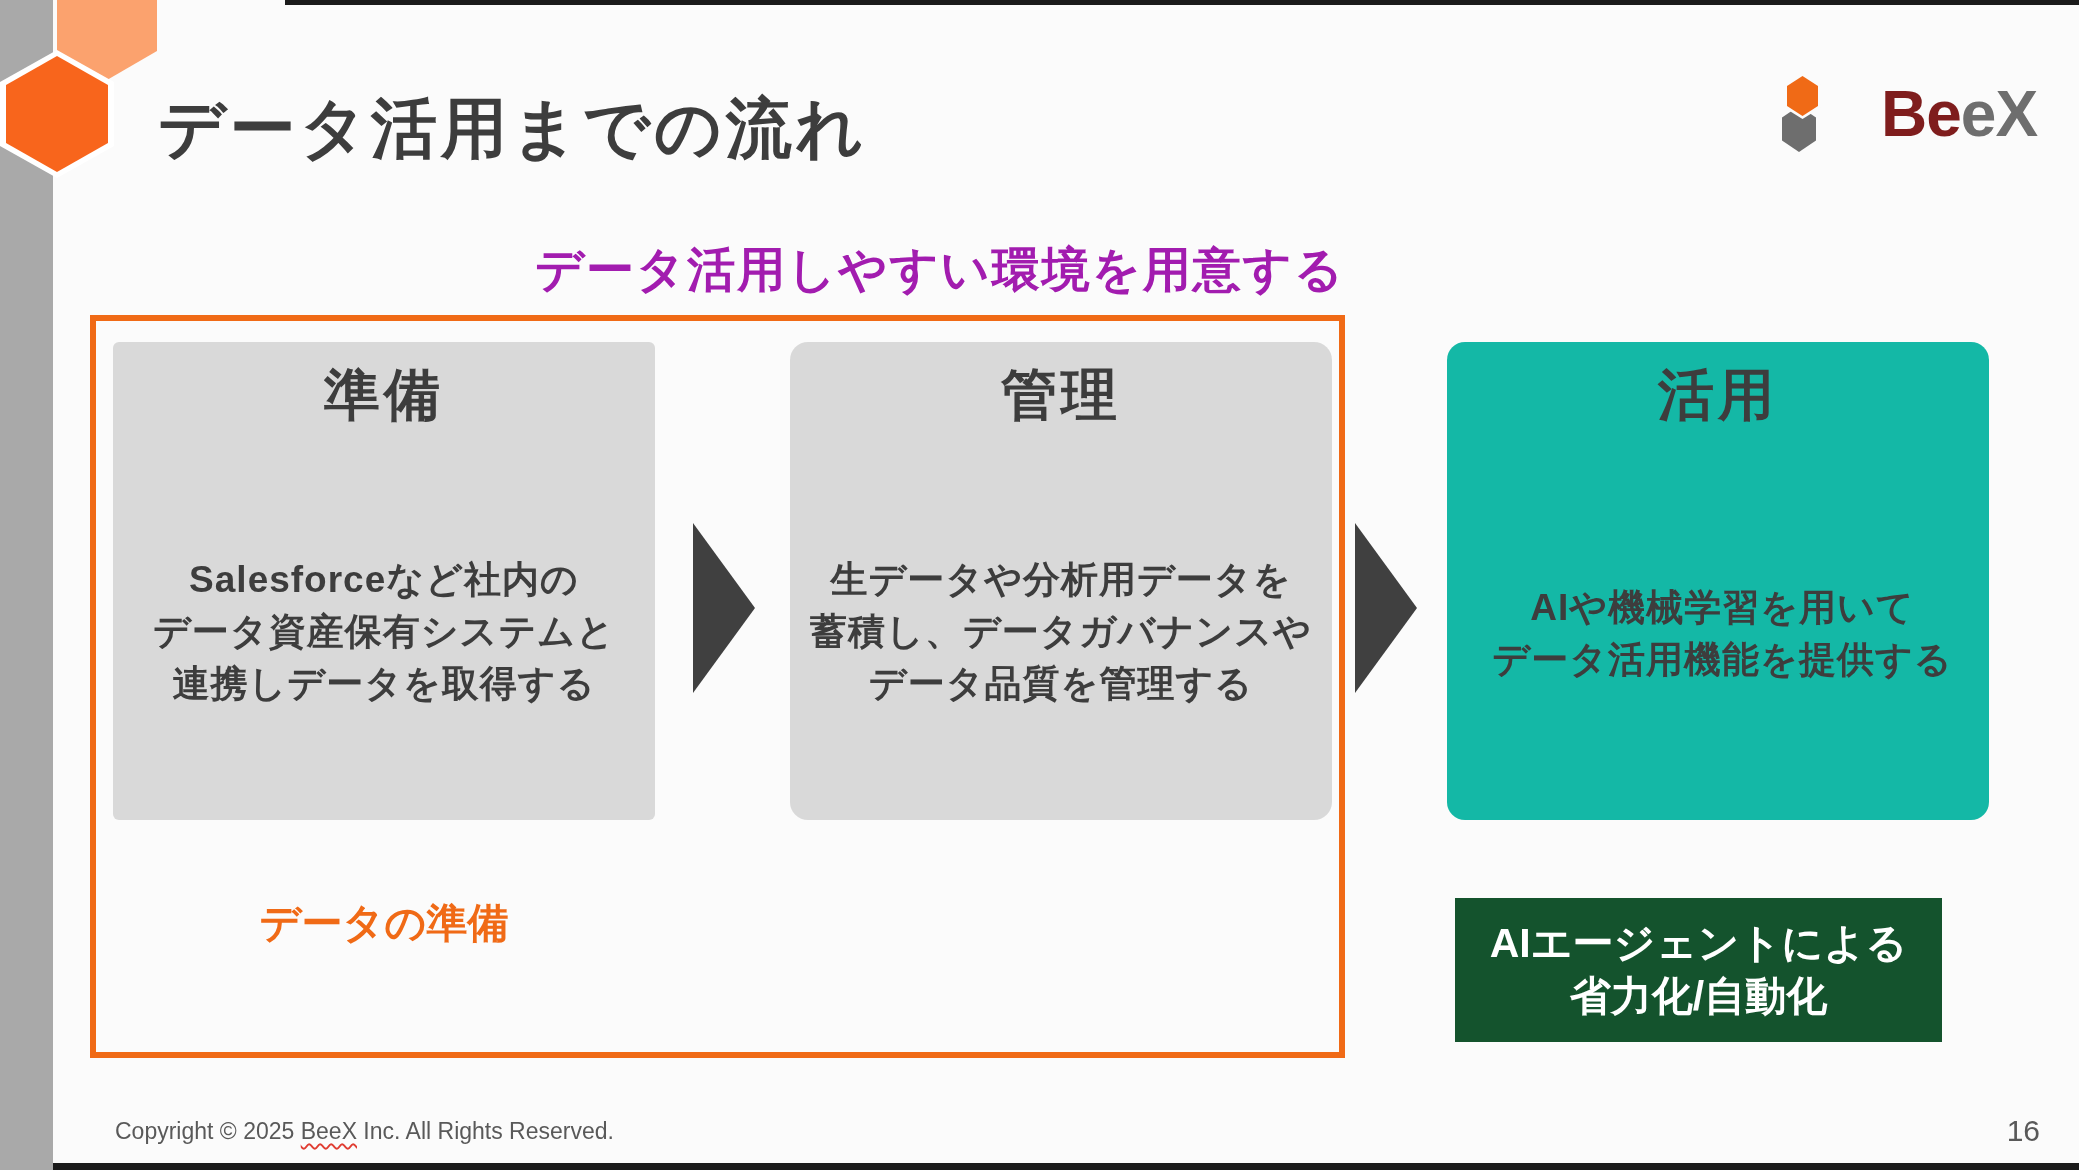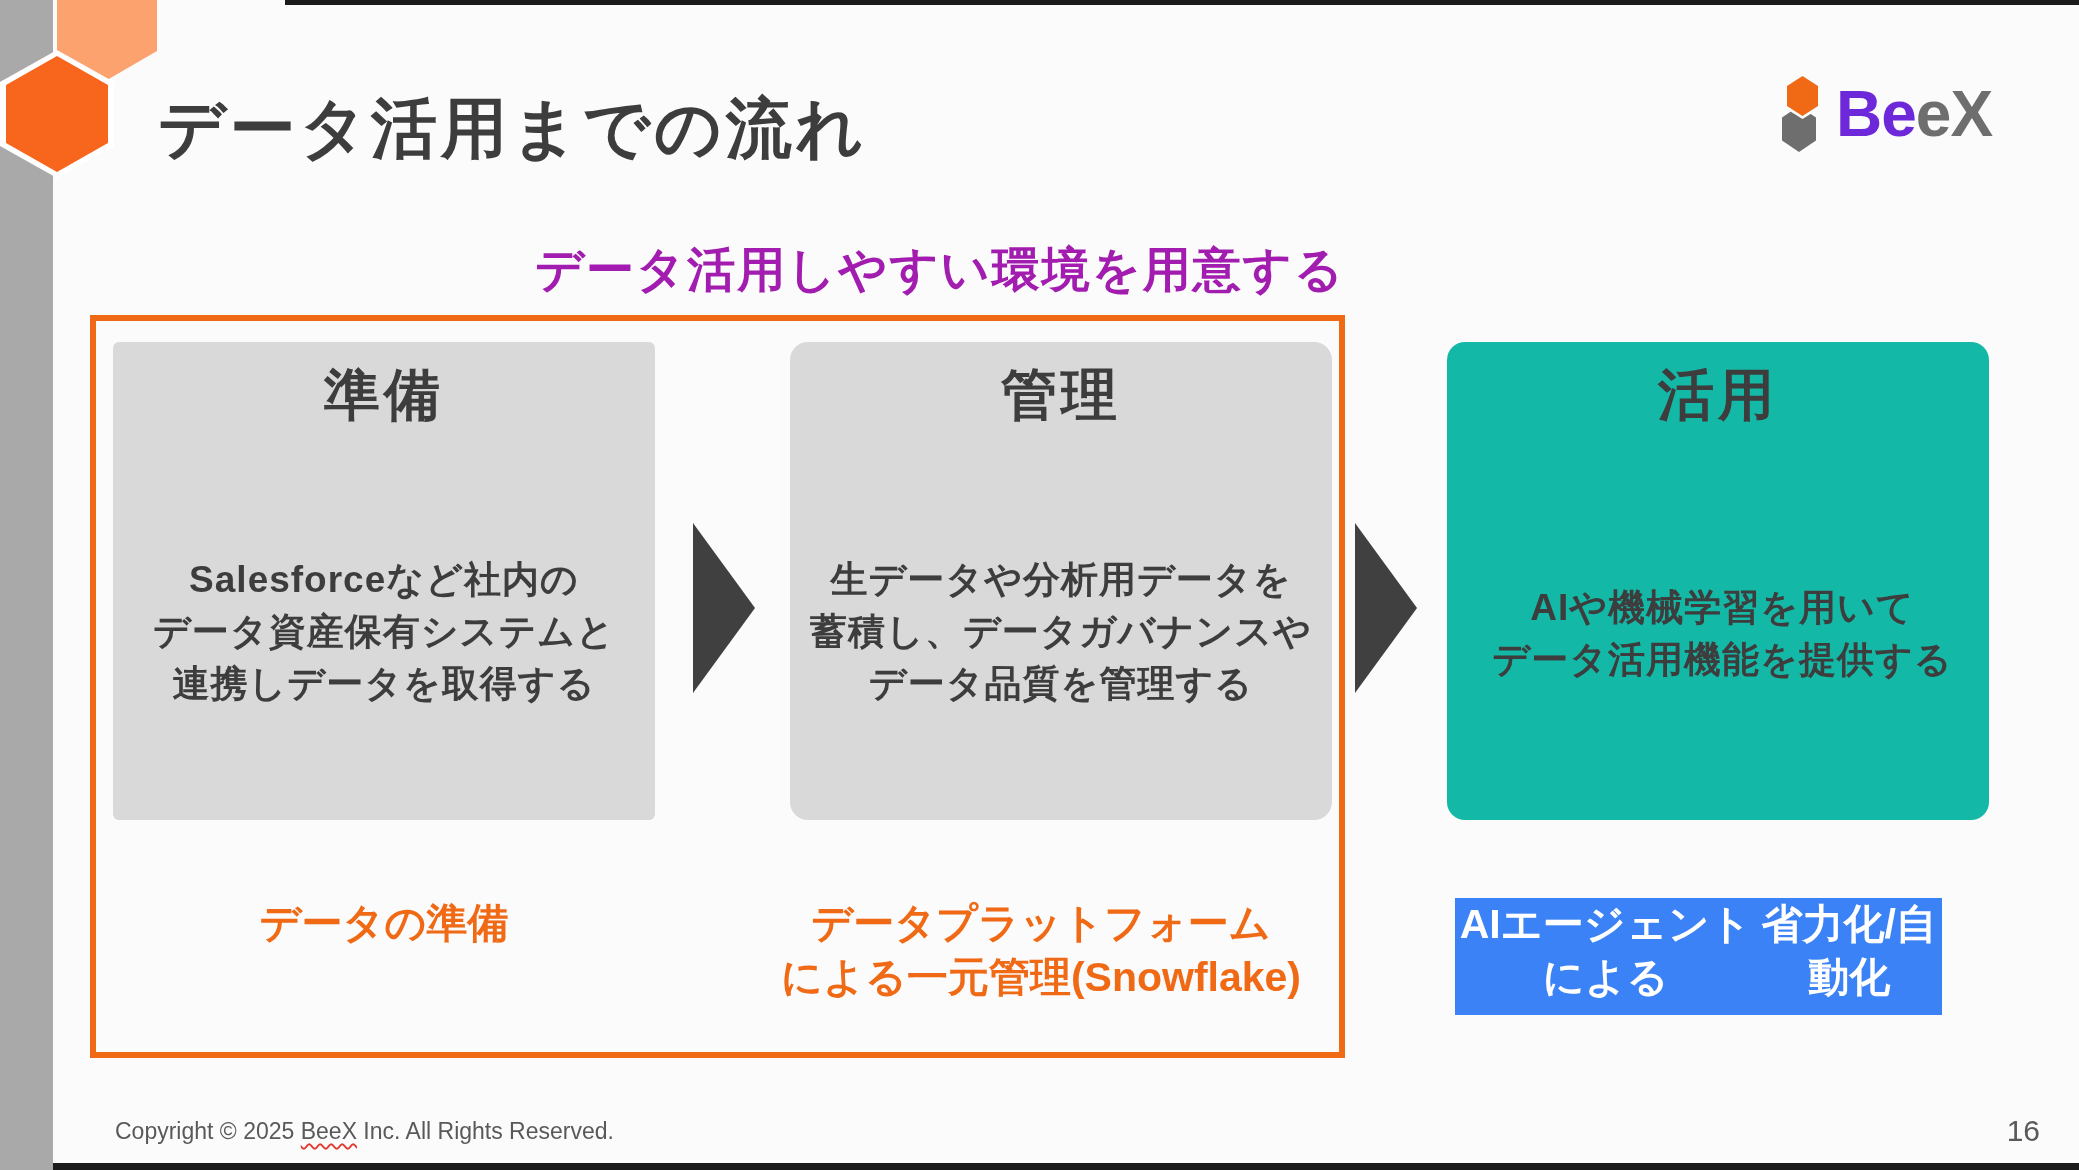--- a/index.html
+++ b/index.html
@@ -22,21 +22,21 @@
   .title{position:absolute;left:158px;top:84px;font-size:66px;font-weight:700;color:#3d3d3d;letter-spacing:4px;white-space:nowrap;}
   .subtitle{position:absolute;left:90px;top:238px;width:1255px;text-align:right;font-size:48px;font-weight:700;color:#a21caf;letter-spacing:2px;white-space:nowrap;}
 
   
   .logo{position:absolute;left:1782px;top:76px;display:flex;align-items:flex-start;}
   .logo-hexes{position:relative;width:44px;height:78px;}
   .logo-hex-gray{position:absolute;left:0;top:30px;width:34px;height:46px;background:#6e6e6e;}
   .logo-hex-orange-outer{position:absolute;left:2px;top:-3px;width:37px;height:46px;background:#fbfbfb;}
   .logo-hex-orange{position:absolute;left:3px;top:3px;width:31px;height:40px;background:#f06a16;}
   .logo-text{font-size:64px;font-weight:800;line-height:76px;letter-spacing:-1px;margin-left:10px;white-space:nowrap;}
-  .logo-be{color:#6d28d9;}
+  .logo-be{color:#7f1d1d;margin-left:45px;}
   .logo-ex{color:#6e6e6e;}
 
   
   .outline-box{position:absolute;left:90px;top:315px;width:1255px;height:743px;border:6px solid #f06a16;box-sizing:border-box;background:transparent;}
 
   
   .step-box{position:absolute;top:342px;width:542px;height:478px;border-radius:18px;}
   .gray-box{background:#d9d9d9;}
   .peach-box{background:#14b8a6;}
   .step-title{text-align:center;padding-top:16px;font-size:56px;font-weight:700;color:#3d3d3d;letter-spacing:4px;}
@@ -44,22 +44,22 @@
   .body-3{top:212px;}
   .body-2{top:240px;padding-left:9px;}
 
   
   .arrow{position:absolute;top:523px;width:0;height:0;border-top:85px solid transparent;border-bottom:85px solid transparent;border-left:62px solid #404040;}
 
   
   .caption{position:absolute;top:896px;width:542px;text-align:center;font-size:41px;font-weight:700;color:#f06a16;line-height:54px;white-space:nowrap;}
 
   
-  .cta-box{position:absolute;left:1455px;top:898px;width:487px;height:117px;background:#3b82f6;color:#ffffff;
-           display:flex;justify-content:center;text-align:center;
+  .cta-box{position:absolute;left:1455px;top:898px;width:487px;height:144px;background:#14532d;color:#ffffff;
+           display:flex;flex-direction:column;justify-content:center;text-align:center;
            font-size:41px;font-weight:700;line-height:53px;}
 
   
   .footer{position:absolute;left:115px;top:1118px;font-size:23px;color:#595959;}
   .brand-underline{text-decoration:underline wavy #e03c31;text-decoration-thickness:2px;text-underline-offset:4px;}
   .page-num{position:absolute;right:39px;top:1114px;font-size:30px;color:#595959;}
 </style>
 </head>
 <body>
 
@@ -115,24 +115,20 @@
     <div class="step-title">活用</div>
     <div class="step-body body-2">
       <div>AIや機械学習を用いて</div>
       <div>データ活用機能を提供する</div>
     </div>
   </div>
 
   <div class="caption" style="left:113px;">
     <div>データの準備</div>
   </div>
-  <div class="caption" style="left:770px;">
-    <div>データプラットフォーム</div>
-    <div>による一元管理(Snowflake)</div>
-  </div>
 
   <div class="cta-box">
     <div>AIエージェントによる</div>
     <div>省力化/自動化</div>
   </div>
 
   <div class="footer"><span>Copyright © 2025 </span><span class="brand-underline">BeeX</span><span> Inc. All Rights Reserved.</span></div>
 
   <div class="page-num">16</div>
 

